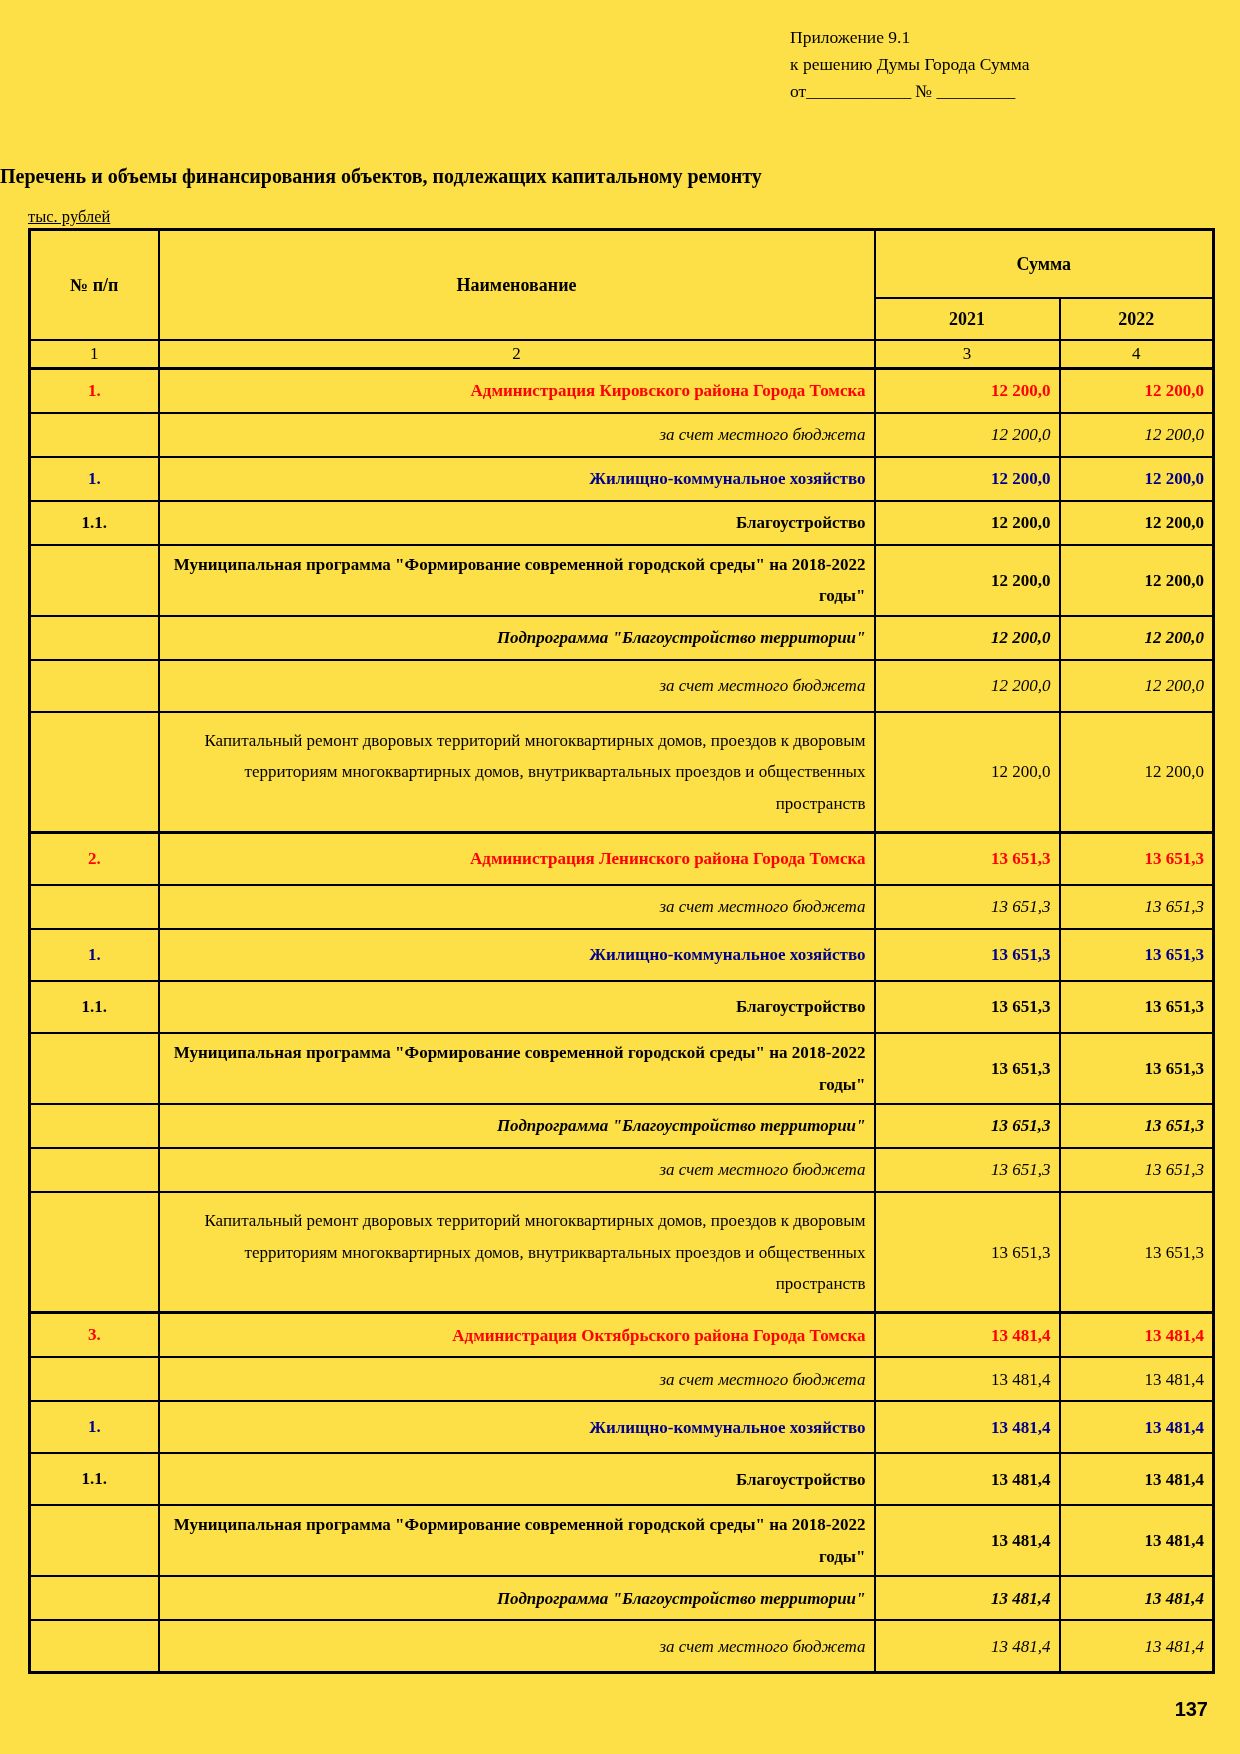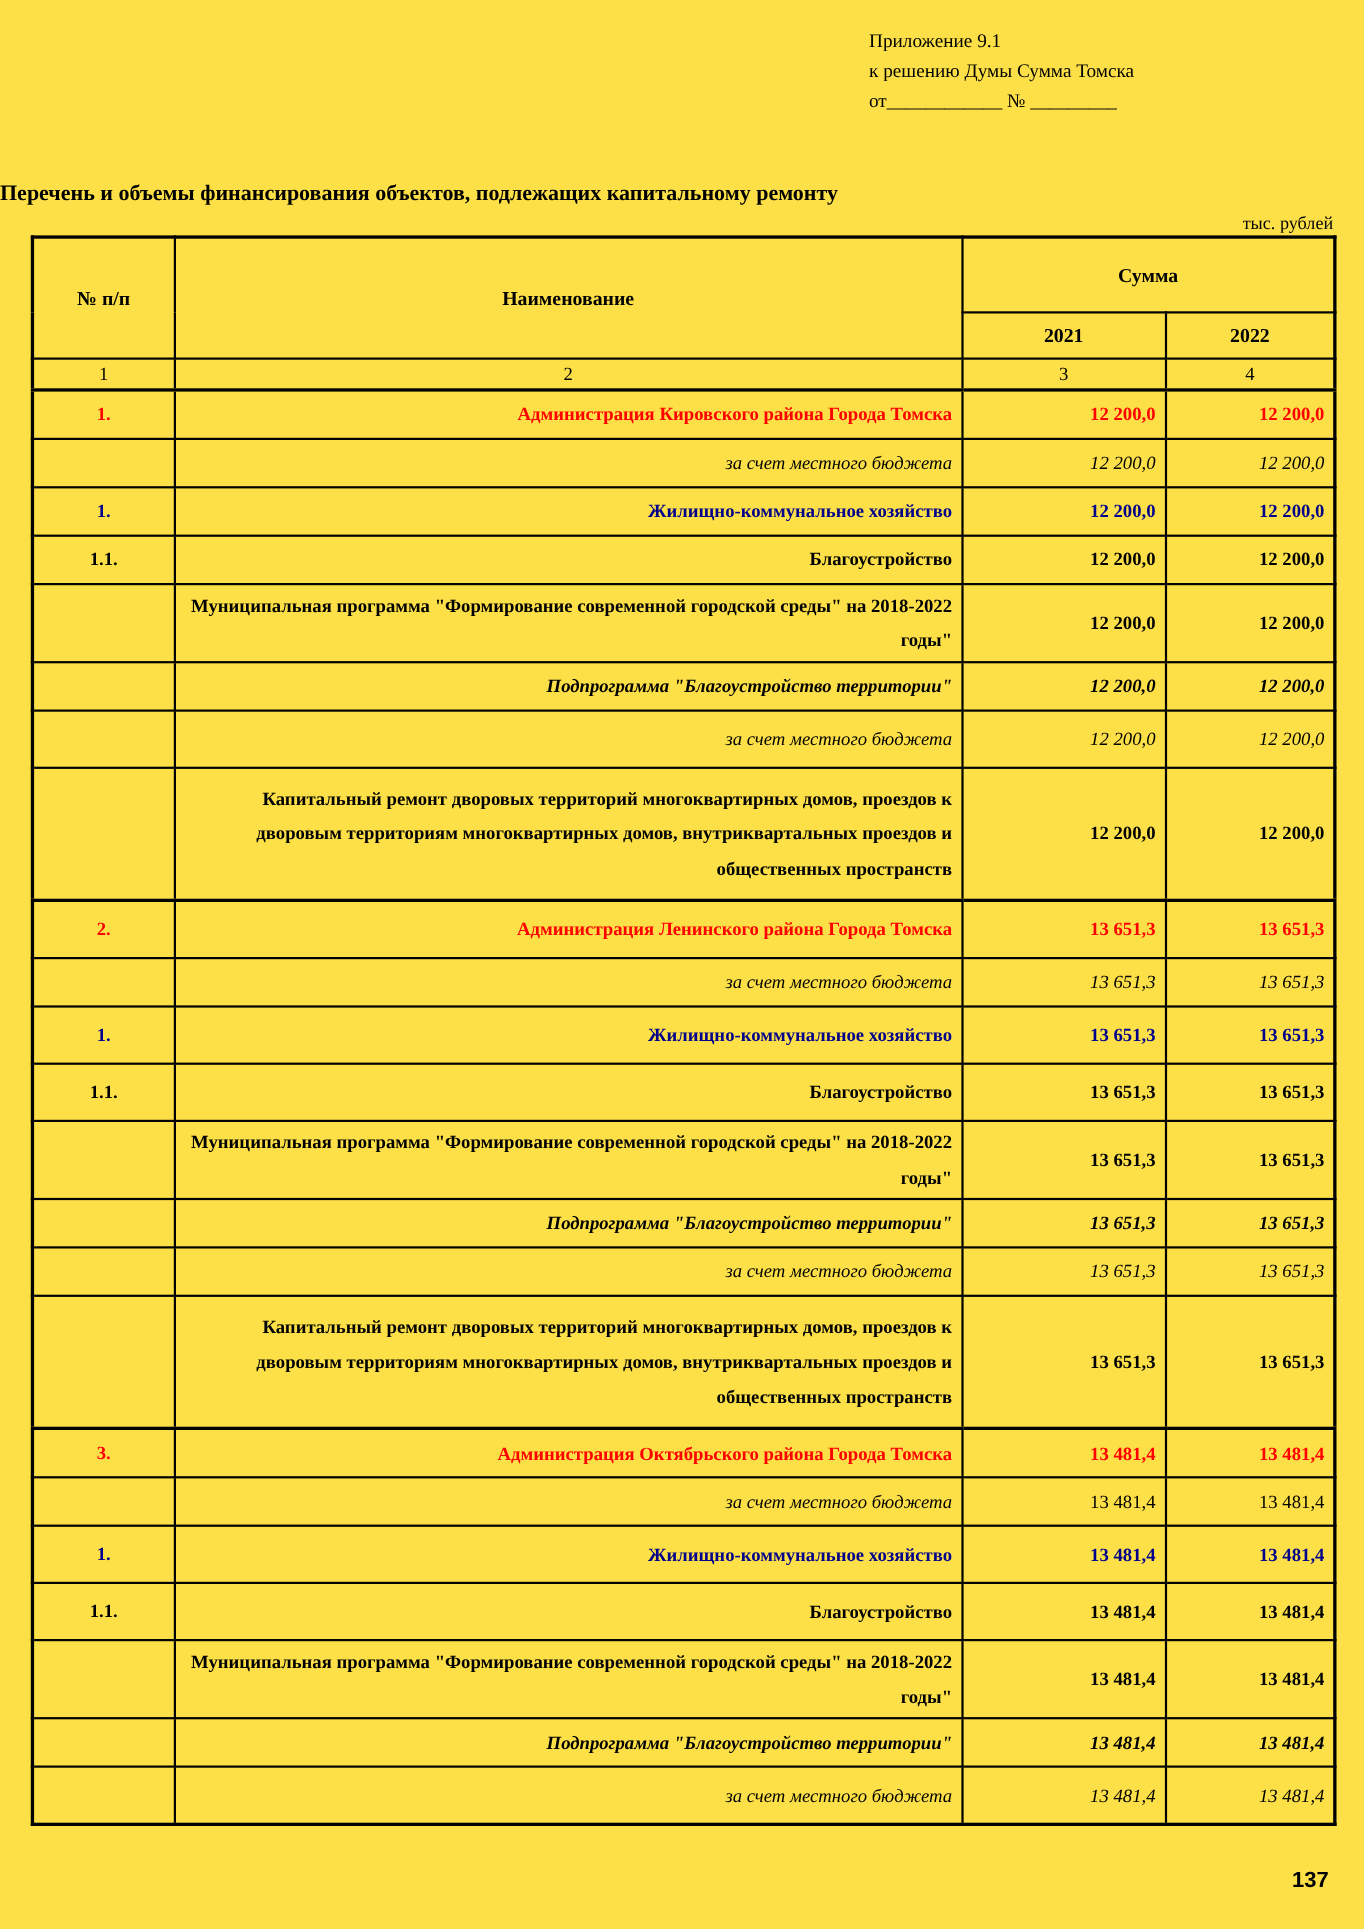--- a/index.html
+++ b/index.html
@@ -25,23 +25,23 @@
   .title{
     padding-top:160px;
     text-align:left;
     font-weight:bold;
     font-size:20px;
     line-height:1.65;
   }
   
   .units{
     width:1184px;
-    margin:0 28px 1px 28px;
-    text-align:right;
+    margin:14px 28px 1px 28px;
     font-size:16.5px;
+    text-decoration:underline;
   }
   
   table.fin{
     margin-left:28px;
     width:1184px;
     border-collapse:collapse;
     table-layout:fixed;
     font-size:17px;
   }
   table.fin col.c-num{width:129px;}
@@ -72,41 +72,41 @@
   td.cell-num{text-align:center;}
   td.cell-name{text-align:right; line-height:1.85;}
   td.cell-val{text-align:right; line-height:1.85;}
   
   tr.row-red td{color:#ff0000;font-weight:bold;border-top-width:3px;}
   tr.row-blue td{color:#00008b;font-weight:bold;}
   tr.row-bold td{font-weight:bold;}
   tr.row-bolditalic td{font-weight:bold;font-style:italic;}
   tr.row-italic td{font-style:italic;}
   tr.row-italic td.upright{font-style:normal;}
-  tr.row-plain td{font-weight:bold;}
+  tr.row-plain td{font-weight:normal;}
   tr.row-tall td{padding-top:12px;padding-bottom:12px;}
   tr.row-pad td{height:44px;}
   
   .pageno{
     position:absolute;
     top:1698px;
     right:32px;
     font-family:"Liberation Sans","DejaVu Sans",sans-serif;
     font-weight:bold;
     font-size:20px;
   }
 </style>
 </head>
 <body>
 
 <div class="page">
 
   <div class="corner">
     <div>Приложение 9.1</div>
-    <div>к решению Думы Сумма Томска</div>
+    <div>к решению Думы Города Сумма</div>
     <div>от____________  № _________</div>
   </div>
 
   <div class="title">
     <div>Перечень и объемы финансирования объектов, подлежащих капитальному ремонту</div>
   </div>
 
   <div class="units">тыс. рублей</div>
 
   <table class="fin">

